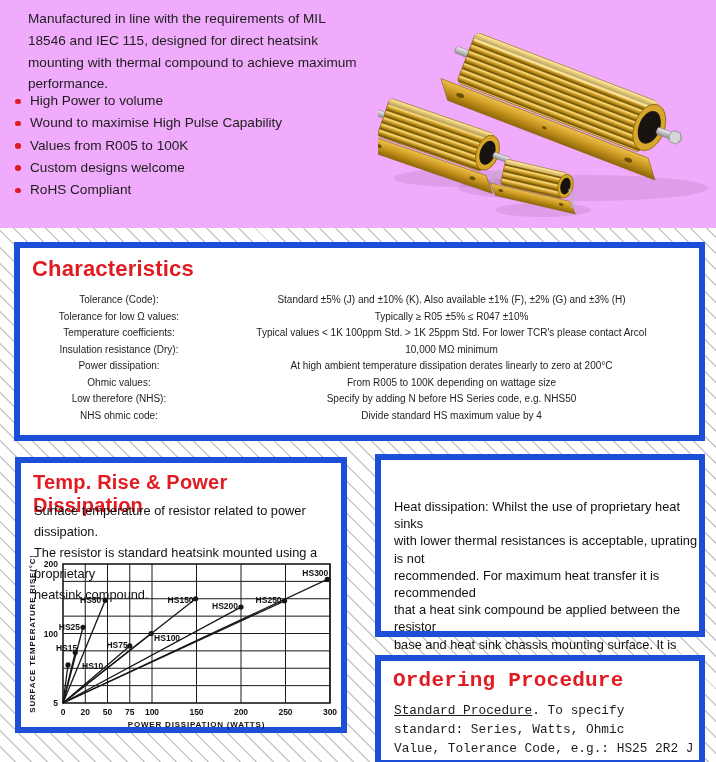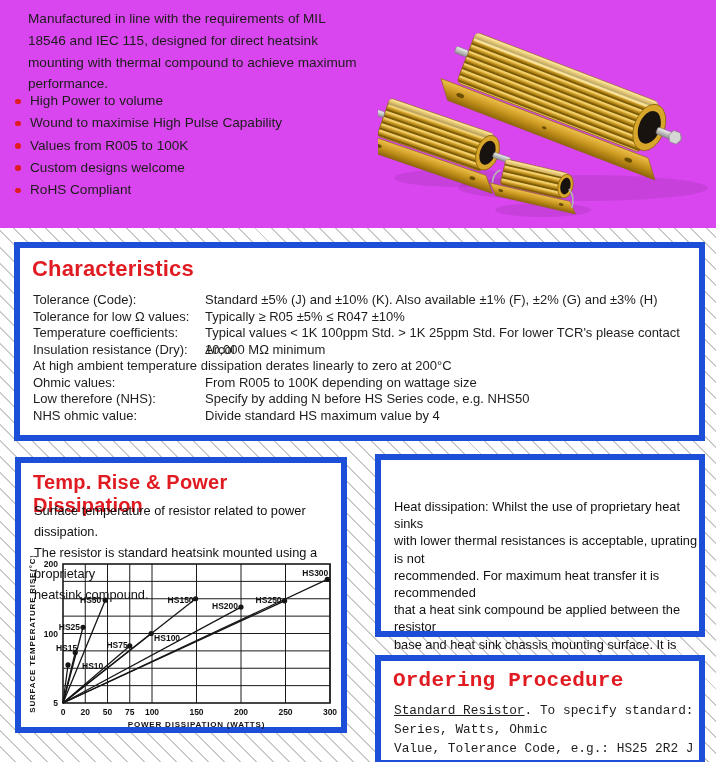--- a/index.html
+++ b/index.html
@@ -1,16 +1,16 @@
 <!DOCTYPE html>
 <html><head>
 <meta charset="utf-8">
 <style>
   html,body{margin:0;padding:0;background:#fff;}
-  .page{position:relative;width:716px;height:762px;background:#d946ef;overflow:hidden;
+  .page{position:relative;width:716px;height:762px;background:#f0abfc;overflow:hidden;
         font-family:"Liberation Sans",sans-serif;color:#1d1d1b;}
   
   .intro-para{position:absolute;left:28px;top:8px;width:352px;margin:0;
               font-size:13.6px;line-height:21.8px;white-space:pre-line;color:#1d1d1b;}
   .bullets{position:absolute;left:14px;top:90px;width:370px;margin:0;padding:0;list-style:none;}
   .bullets li{position:relative;padding-left:16px;height:22.3px;line-height:22.3px;font-size:13.6px;}
   .bullets .dot{position:absolute;left:1px;top:8.5px;width:5.5px;height:5.5px;border-radius:50%;background:#e11b22;}
   
   .product-art{position:absolute;left:378px;top:6px;}
   
@@ -22,21 +22,21 @@
   .temp-box {left:15px; top:457px;width:332px;height:276px;padding-left:8px;}
   .heat-box {left:375px;top:454px;width:330px;height:183px;}
   .order-box{left:375px;top:655px;width:330px;height:111px;font-family:Liberation Mono, monospace;}
   .red-title{position:absolute;left:12px;top:8px;margin:0;color:#e11b22;font-weight:bold;letter-spacing:0.2px;}
   .char-box  .red-title{font-size:22px;}
   .temp-box  .red-title{font-size:20px;}
   .heat-box  .red-title{font-size:21px;}
   .order-box .red-title{font-size:21px;}
   
   .char-rows{position:absolute;left:13px;top:44px;width:665px;}
-  .crow{display:flex;height:16.55px;line-height:16.55px;font-size:13px;}
+  .crow{display:flex;height:16.55px;line-height:16.55px;font-size:10px;text-align:center;}
   .clabel{width:172px;flex:0 0 172px;}
   .cvalue{flex:1;}
   
   .body-text{position:absolute;left:13px;margin:0;font-size:12.8px;line-height:21px;
              white-space:pre-line;color:#111;}
   .temp-box .body-text{top:37px;width:306px;}
   .heat-box .body-text{top:38px;width:304px;line-height:17.2px;}
   
   .order-lines{position:absolute;left:13px;top:40px;width:304px;font-size:12.8px;line-height:19px;}
   .order-lines .lead{text-decoration:underline;}
@@ -153,32 +153,33 @@
         </div>
         <div class="crow">
           <span class="clabel">Temperature coefficients:</span>
           <span class="cvalue">Typical values &lt; 1K 100ppm Std. &gt; 1K 25ppm Std. For lower TCR's please contact Arcol</span>
         </div>
         <div class="crow">
           <span class="clabel">Insulation resistance (Dry):</span>
           <span class="cvalue">10,000 MΩ minimum</span>
         </div>
         <div class="crow">
+          <span class="clabel">Power dissipation:</span>
           <span class="cvalue">At high ambient temperature  dissipation derates linearly to zero at 200°C</span>
         </div>
         <div class="crow">
           <span class="clabel">Ohmic values:</span>
           <span class="cvalue">From R005 to 100K depending on wattage size</span>
         </div>
         <div class="crow">
           <span class="clabel">Low therefore (NHS):</span>
           <span class="cvalue">Specify by adding N before HS Series code, e.g. NHS50</span>
         </div>
         <div class="crow">
-          <span class="clabel">NHS ohmic value:</span>
+          <span class="clabel">NHS ohmic code:</span>
           <span class="cvalue">Divide standard HS maximum value by 4</span>
         </div>
       </div>
   </section>
 
   <section class="box temp-box">
     <h2 class="red-title">Temp. Rise &amp; Power Dissipation</h2>
     <p class="body-text">Surface temperature of resistor related to power dissipation.
 The resistor is standard heatsink mounted using a proprietary
 heatsink compound.</p>
@@ -253,19 +254,19 @@
 that a heat sink compound be applied between the resistor
 base and heat sink chassis mounting surface. It is essential that
 the maximum hot spot temperature of 200°C is not exceeded,
 therefore, the resistor must be mounted on a heat sink of
 correct thermal resistance for the power being dissipated.</p>
   </section>
 
   <section class="box order-box">
     <h2 class="red-title">Ordering Procedure</h2>
     <div class="order-lines">
-        <div><span class="lead">Standard Resistor</span><span>. To specify standard: Series, Watts, Ohmic</span></div>
+        <div><span class="lead">Standard Procedure</span><span>. To specify standard: Series, Watts, Ohmic</span></div>
         <div><span>Value, Tolerance Code, e.g.: HS25 2R2 J</span></div>
         <div><span class="lead">Non Inductive Resistor</span><span>. To specify add N, e.g.: NHS100 10R J</span></div>
       </div>
   </section>
 
 </div>
 
 </body></html>

